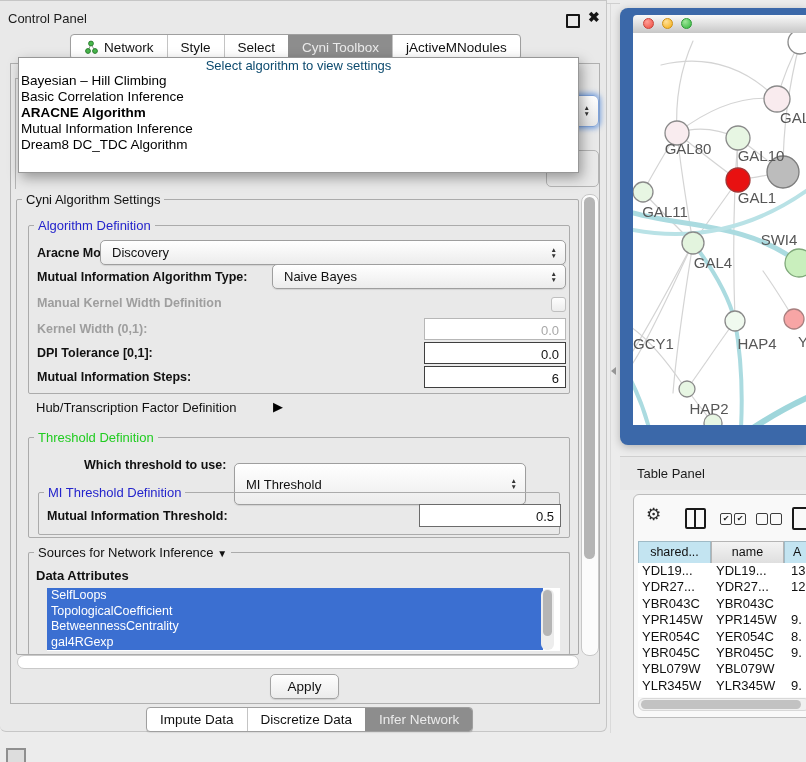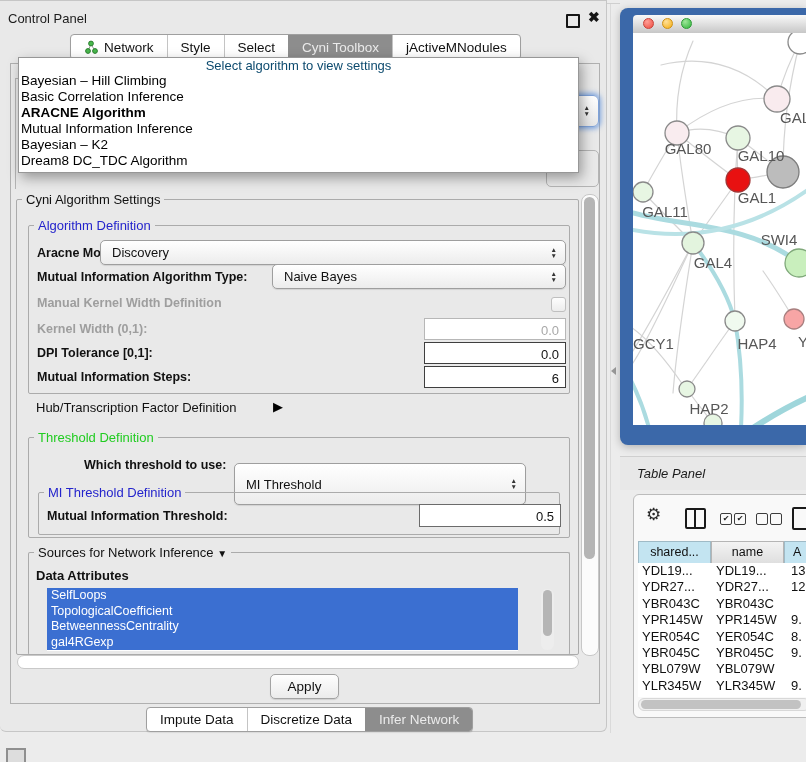--- a/index.html
+++ b/index.html
@@ -50,21 +50,21 @@
   .vfield{background:#fff;border:1px solid #3f3f3f;font-size:13px;text-align:right;
     padding:4px 6px 0 0;box-sizing:border-box;}
   .vfield.dim{border-color:#b7b7b7;color:#a9a9a9;}
   .vfield.mid{border-color:#6b6b6b;}
   .checkbox{width:13px;height:13px;border:1px solid #bfbfbf;border-radius:3px;background:linear-gradient(#fdfdfd,#ececec);}
   
   .sb-track-v{background:#fbfbfb;border:1px solid #c7c7c7;border-radius:8px;}
   .sb-thumb{background:#b5b5b5;border-radius:6px;}
   .sb-track-h{background:#fff;border:1px solid #c9c9c9;border-radius:7px;}
   
-  #src-list{left:47px;top:588px;width:471px;height:63px;background:#fff;overflow:hidden;}
+  #src-list{left:47px;top:588px;width:513px;height:63px;background:#fff;overflow:hidden;}
   .src-item{height:15.5px;line-height:15.5px;background:#3b6fd1;color:#fff;font-size:12.5px;padding-left:4px;width:492px;}
   
   #apply-btn{left:270px;top:674px;width:67px;height:23px;border:1px solid #a3a3a3;border-radius:5px;
     background:linear-gradient(#fefefe,#ebebeb);font-size:13.5px;display:flex;align-items:center;justify-content:center;
     box-shadow:0 1px 1px rgba(0,0,0,.12);}
   
   #splitter-line{left:610px;top:4px;width:1px;height:729px;background:#dadada;}
   #splitter-handle{left:611px;top:367px;width:0;height:0;border-top:4px solid transparent;border-bottom:4px solid transparent;border-right:5px solid #9a9a9a;}
   #min-icon{left:6px;top:748px;width:16px;height:16px;border:2px solid #8f8f8f;background:#dddddd;}
   
@@ -72,21 +72,21 @@
     box-shadow:0 2px 8px rgba(0,0,0,.25);}
   #net-titlebar{left:13px;top:7px;width:173px;height:18px;background:linear-gradient(#f9f9f9,#c7c7c7);
     border-bottom:1px solid #8f8f8f;border-radius:4px 0 0 0;}
   .tlight{position:absolute;top:3px;width:11px;height:11px;border-radius:50%;box-sizing:border-box;}
   #tl-red{left:10px;background:radial-gradient(circle at 35% 30%,#ff9f97,#ee4b40);border:1px solid #c8423a;}
   #tl-yellow{left:29px;background:radial-gradient(circle at 35% 30%,#ffe09a,#f5ae11);border:1px solid #ce9015;}
   #tl-green{left:48px;background:radial-gradient(circle at 35% 30%,#9fe79a,#30b43a);border:1px solid #2d9a36;}
   #net-canvas{left:13px;top:25px;width:173px;height:392px;background:#fff;overflow:hidden;}
   
   #tp-bar{left:620px;top:456px;width:186px;height:33px;background:#e8e8e8;border-top:1px solid #cfcfcf;}
-  #tp-title{left:17px;top:9px;font-size:13px;color:#1c1c1c;font-style:italic;}
+  #tp-title{left:17px;top:9px;font-size:13px;color:#1c1c1c;}
   #table-box{left:633px;top:494px;width:180px;height:222px;background:#f9f9f9;border:1px solid #bcbcbc;border-radius:6px;}
   #gear{left:12px;top:11px;font-size:17px;color:#2a2a2a;line-height:17px;}
   #pane-ico{left:51px;top:13px;width:17px;height:17px;border:2px solid #1a1a1a;border-radius:2px;}
   #pane-ico div{position:absolute;left:7px;top:0;width:2px;height:17px;background:#1a1a1a;}
   .ckico{position:absolute;top:18px;width:10px;height:10px;border:1.5px solid #3c3c3c;border-radius:2px;font-size:8px;line-height:9px;text-align:center;color:#222;}
   #doc-ico{left:158px;top:12px;width:16px;height:19px;border:2px solid #1a1a1a;border-radius:2px 6px 2px 2px;}
   .th{position:absolute;top:46px;height:24px;line-height:20px;font-size:12.5px;text-align:center;box-sizing:border-box;}
   .th.blue{background:#c3e4f1;border:1px solid #9fbac6;}
   .th.gray{background:linear-gradient(#f3f3f3,#dedede);border:1px solid #b5b5b5;}
   #trows{position:absolute;left:4px;top:68px;width:172px;height:134px;background:#fff;overflow:hidden;}
@@ -153,21 +153,20 @@
   <div class="arr">▲<br>▼</div>
 </div>
 <div class="abs" id="frag-box"></div>
 
 <div class="abs" id="algo-dropdown">
   <div id="algo-placeholder">Select algorithm to view settings</div>
   <div class="dd-item">Bayesian – Hill Climbing</div>
   <div class="dd-item">Basic Correlation Inference</div>
   <div class="dd-item bold">ARACNE Algorithm</div>
   <div class="dd-item">Mutual Information Inference</div>
-  <div class="dd-item">Bayesian – K2</div>
   <div class="dd-item">Dream8 DC_TDC Algorithm</div>
 </div>
 
 <div class="abs grp" style="left:16px;top:199px;width:561px;height:454px;">
   <span class="gl">Cyni Algorithm Settings</span>
 </div>
 <div class="abs sb-track-v" style="left:581px;top:194px;width:16px;height:460px;">
   <div class="sb-thumb abs" style="left:2px;top:2px;width:11px;height:362px;"></div>
 </div>
 <div class="abs sb-track-h" style="left:17px;top:655px;width:560px;height:12px;"></div>

